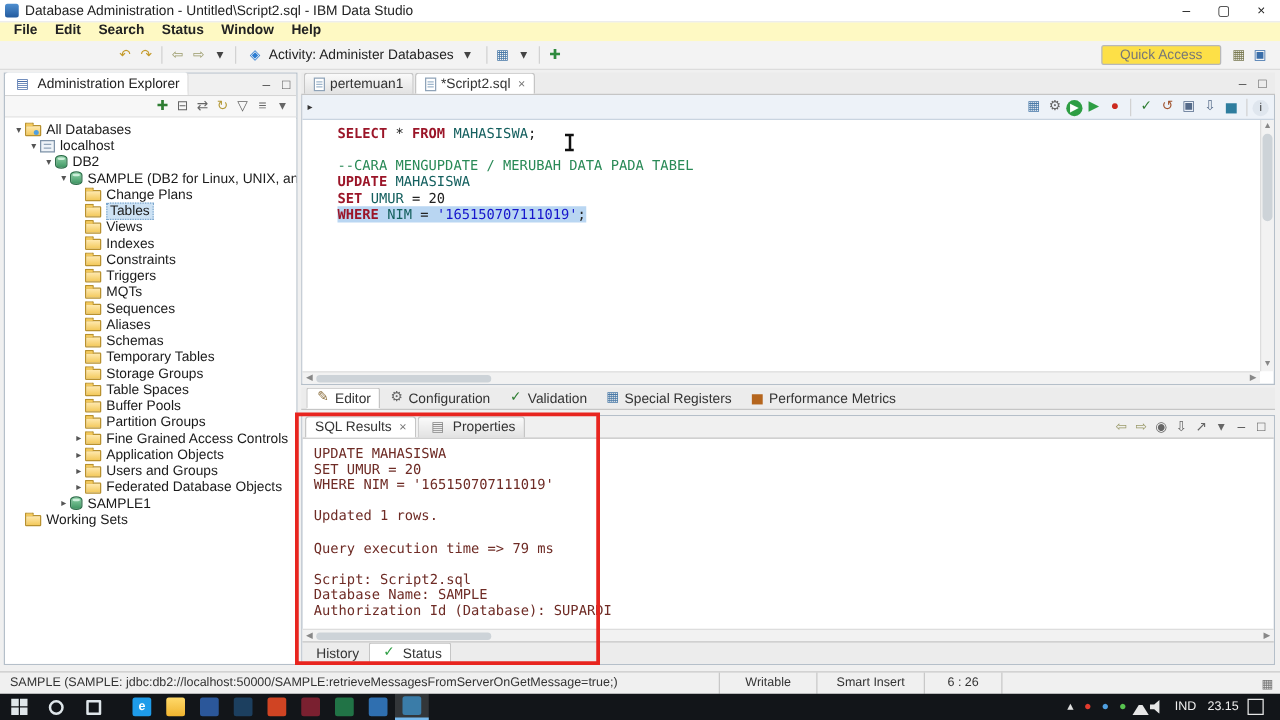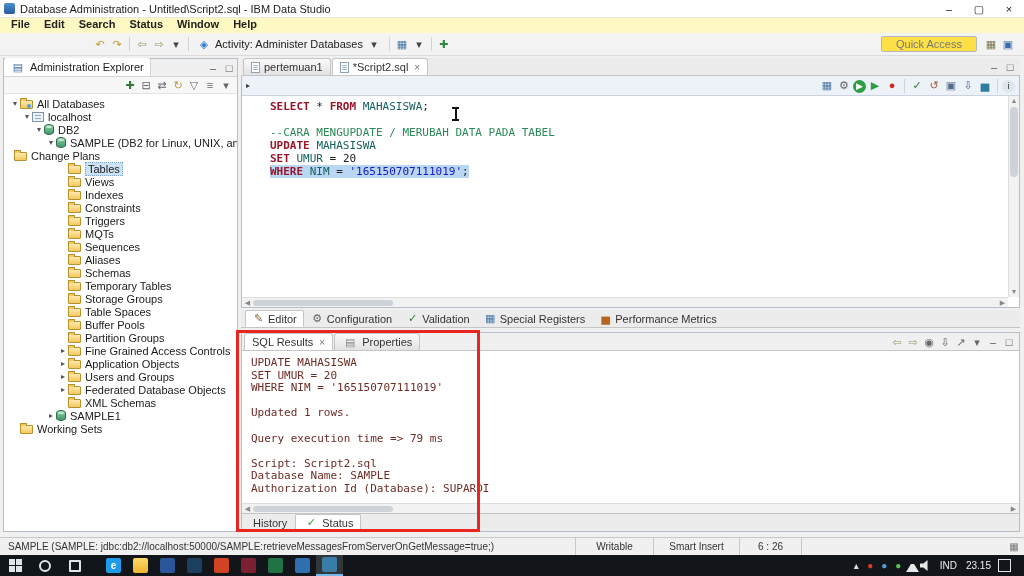--- a/index.html
+++ b/index.html
@@ -230,21 +230,21 @@
       <div class="trow" style="padding-left: 30px;">
         <span class="twisty">▾</span>
         <span class="tic i-database"></span>
         <span class="tlabel">DB2</span>
       </div>
       <div class="trow" style="padding-left: 42px;">
         <span class="twisty">▾</span>
         <span class="tic i-database"></span>
         <span class="tlabel">SAMPLE (DB2 for Linux, UNIX, and Wind</span>
       </div>
-      <div class="trow" style="">
+      <div class="trow" style="padding-left: 54px;">
         <span class="twisty"></span>
         <span class="tic i-folder"></span>
         <span class="tlabel">Change Plans</span>
       </div>
       <div class="trow" style="padding-left: 54px;">
         <span class="twisty"></span>
         <span class="tic i-folder"></span>
         <span class="tlabel selected">Tables</span>
       </div>
       <div class="trow" style="padding-left: 54px;">
@@ -324,25 +324,20 @@
       </div>
       <div class="trow" style="padding-left: 54px;">
         <span class="twisty">▸</span>
         <span class="tic i-folder"></span>
         <span class="tlabel">Users and Groups</span>
       </div>
       <div class="trow" style="padding-left: 54px;">
         <span class="twisty">▸</span>
         <span class="tic i-folder"></span>
         <span class="tlabel">Federated Database Objects</span>
-      </div>
-      <div class="trow" style="padding-left: 54px;">
-        <span class="twisty"></span>
-        <span class="tic i-folder"></span>
-        <span class="tlabel">XML Schemas</span>
       </div>
       <div class="trow" style="padding-left: 42px;">
         <span class="twisty">▸</span>
         <span class="tic i-database"></span>
         <span class="tlabel">SAMPLE1</span>
       </div>
       <div class="trow" style="padding-left: 6px;">
         <span class="twisty"></span>
         <span class="tic i-wsfolder"></span>
         <span class="tlabel">Working Sets</span>

